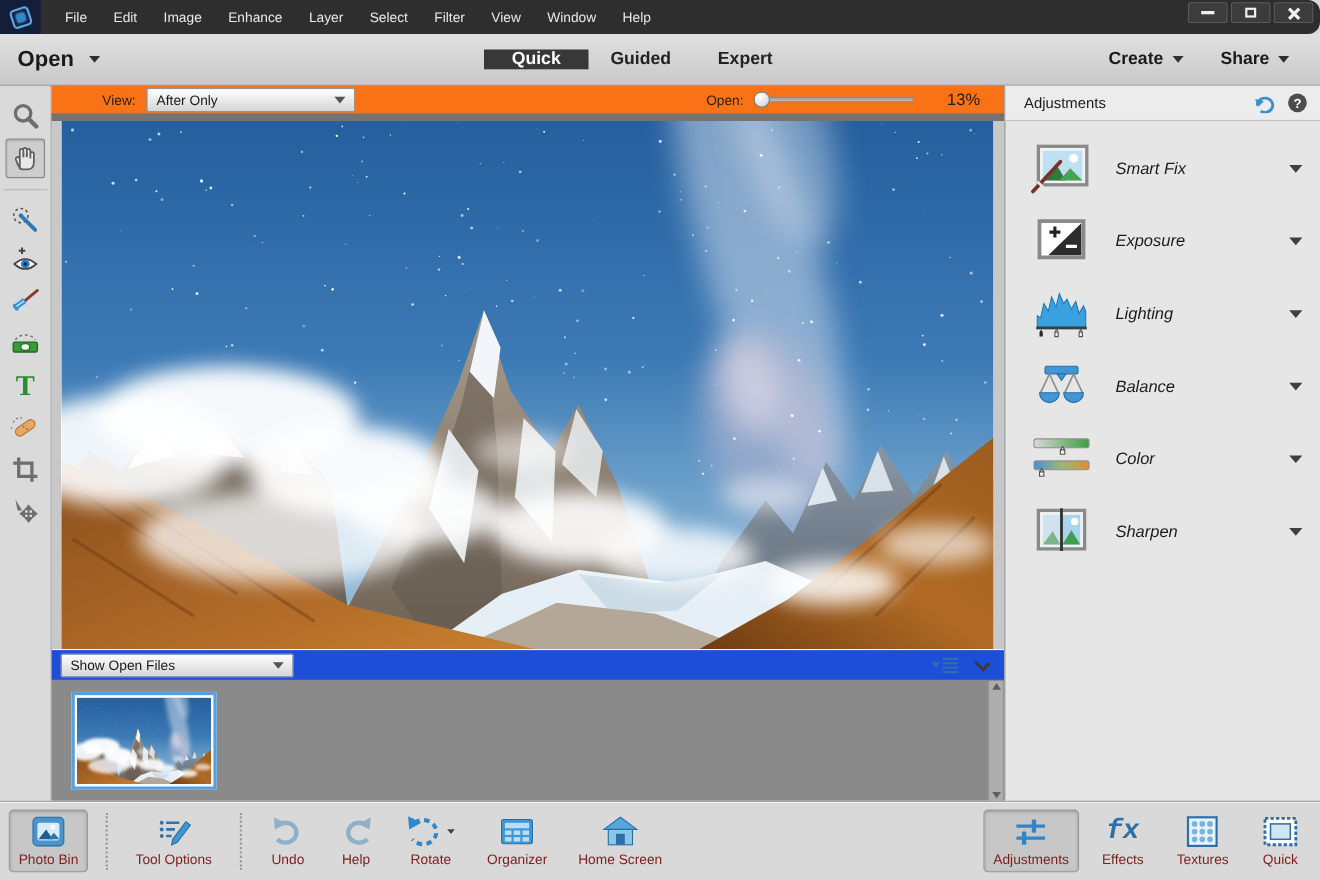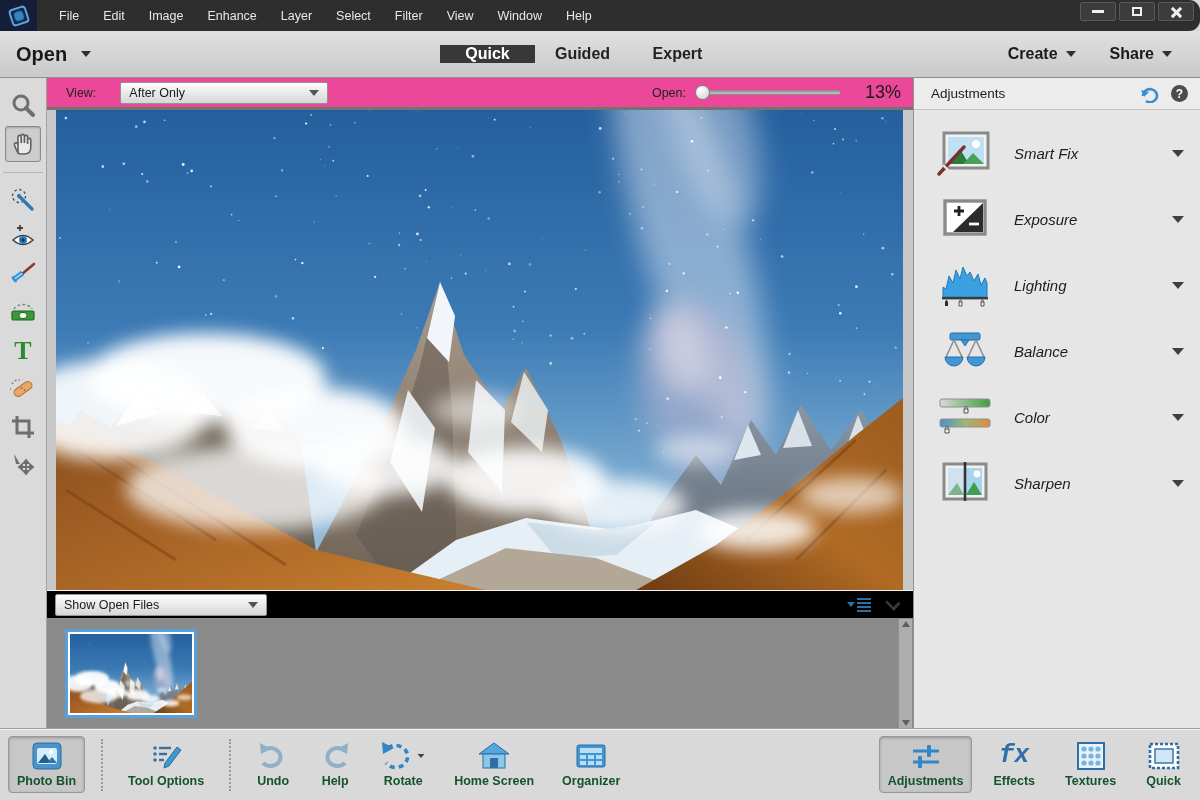--- a/index.html
+++ b/index.html
@@ -43,41 +43,41 @@
   
   .toolbar { position:absolute; left:0; top:78px; width:47px; height:650px; background:#dadada;
              border-right:1px solid #a2a2a2; display:flex; flex-direction:column; align-items:center; padding-top:10px; }
   .tool { width:36px; height:36px; display:flex; align-items:center; justify-content:center; border-radius:3px;
           border:1px solid transparent; margin-bottom:2px; }
   .tool.active { background:#cdcdcd; border:1px solid #8a8a8a; box-shadow:inset 0 1px 2px rgba(0,0,0,.2); }
   .tool-sep { width:40px; height:1px; background:#b5b5b5; margin:8px 0; }
 
   
   .main-col { position:absolute; left:47px; top:78px; width:866px; height:650px; }
-  .viewbar { position:absolute; left:0; top:0; width:866px; height:32px; background:#ec4899;
-             border-bottom:3px solid #737373; display:flex; align-items:center; }
+  .viewbar { position:absolute; left:0; top:0; width:866px; height:32px; background:#f97316;
+             border-bottom:7px solid #737373; display:flex; align-items:center;padding-left:27px; }
   .viewbar .lbl { font-size:12.5px; color:#222; }
   .view-lbl { margin-left:19px; }
   .dropdown { height:22px; background:linear-gradient(#fdfdfd,#d6d6d6); border:1px solid #949494; border-radius:2px;
               display:flex; align-items:center; font-size:12.5px; color:#1a1a1a; padding:0 8px; position:relative; }
   .dropdown .caret { position:absolute; right:8px; border-top-color:#555; }
-  .view-dd { width:208px; margin-left:24px; }
+  .view-dd { width:190px; margin-left:10px; }
   .zoom-lbl { margin-left:auto; }
   .zoom-slider { width:145px; height:5px; background:linear-gradient(#9a9a9a,#c2c2c2); border-radius:3px;
                  border:1px solid #8c8c8c; margin-left:10px; position:relative; }
   .zoom-handle { position:absolute; left:-2px; top:-6px; width:15px; height:15px; border-radius:50%;
                  background:radial-gradient(circle at 35% 30%, #ffffff, #cfcfcf); border:1px solid #7e7e7e; }
-  .zoom-val { width:60px; text-align:right; margin-right:12px; font-size:18px; color:#1a1a1a; }
+  .zoom-val { width:60px; text-align:right; margin-right:22px; font-size:15px; color:#1a1a1a; }
 
   .canvas { position:absolute; left:0; top:32px; width:866px; height:480px; background:#c8c8c8; }
   .photo { position:absolute; left:9px; top:0; width:847px; height:480px; }
   .photo svg { display:block; }
 
   
-  .binheader { position:absolute; left:0; top:512px; width:866px; height:29px; background:#000000;
+  .binheader { position:absolute; left:0; top:512px; width:866px; height:29px; background:#1d4ed8;
                border-top:1px solid #f6f6f6; border-bottom:1px solid #8f8f8f; display:flex; align-items:center; }
   .bin-dd { width:212px; margin-left:8px; }
   .bin-icons { margin-left:auto; display:flex; align-items:center; gap:16px; padding-right:14px; }
   .panelmenu-icon { display:flex; align-items:center; gap:2px; }
   .panelmenu-icon .tri { width:0;height:0;border-left:4px solid transparent;border-right:4px solid transparent;border-top:5px solid #2f6fa8; }
   .panelmenu-lines { display:flex; flex-direction:column; gap:2px; }
   .panelmenu-lines i { display:block; width:14px; height:2px; background:#2f6fa8; }
   .chev { width:12px; height:12px; border-right:3px solid #3a3a3a; border-bottom:3px solid #3a3a3a;
           transform:rotate(45deg) scale(1,.8); margin-top:-4px; }
 
@@ -105,21 +105,21 @@
   .adj-label { font-size:15px; color:#1c1c1c; margin-left:20px; }
   .adj-chev { margin-left:auto; margin-right:16px; width:0; height:0;
               border-left:6px solid transparent; border-right:6px solid transparent; border-top:7px solid #3f3f3f; }
 
   
   .taskbar { position:absolute; left:0; top:728px; width:1200px; height:72px; background:#d9d9d9;
              border-top:1px solid #9f9f9f; box-shadow:inset 0 1px 0 #f2f2f2; display:flex; align-items:center; }
   .tb-item { display:flex; flex-direction:column; align-items:center; justify-content:center; gap:3px;
              padding:4px 8px; border-radius:4px; border:1px solid transparent; }
   .tb-item.active { background:#c7c7c7; border:1px solid #989898; box-shadow:inset 0 1px 3px rgba(0,0,0,.25); }
-  .tb-label { font-size:12.5px; color:#14532d; white-space:nowrap;font-weight:bold; }
+  .tb-label { font-size:12.5px; color:#7f1d1d; white-space:nowrap; }
   .tb-sep { width:1px; height:52px; border-left:2px dotted #9a9a9a; margin:0 6px; }
   .tb-left { display:flex; align-items:center; gap:10px; padding-left:8px; }
   .tb-right { margin-left:auto; display:flex; align-items:center; gap:12px; padding-right:10px; }
   .fx-glyph { font-size:25px; font-style:italic; font-weight:bold; color:#2f6fa8; font-family:Liberation Mono, monospace;
               line-height:30px; }
   .rotate-wrap { display:flex; align-items:flex-start; gap:2px; }
   .rotate-wrap .caret { border-top-color:#444; transform:scale(.7); margin-top:12px; }
 
   .type-glyph { font-size:26px; line-height:26px; font-weight:bold; color:#2e8b2e; font-family:"Liberation Serif", serif; }
 </style>
@@ -721,40 +721,40 @@
           <svg width="34" height="30" viewBox="0 0 34 30">
               <path d="M8,7 a12,11 0 1 1 -2,15" fill="none" stroke="#2f86c8" stroke-width="3.6" stroke-dasharray="5 4"></path>
               <polygon points="2,1 3,13 14,7" fill="#2f86c8"></polygon>
             </svg>
           <span class="caret"></span>
         </div>
         <span class="tb-label">Rotate</span>
       </div>
       <div class="tb-item">
         <svg width="34" height="30" viewBox="0 0 34 30">
-            <polygon points="17,2 32,13 2,13" fill="#53a7dc" stroke="#2a6da0"></polygon>
-            <rect x="6" y="13" width="22" height="14" fill="#8cc6e8" stroke="#2a6da0"></rect>
-            <rect x="13" y="17" width="8" height="10" fill="#2f6fa8"></rect>
-          </svg>
-        <span class="tb-label">Home Screen</span>
-      </div>
-      <div class="tb-item">
-        <svg width="34" height="30" viewBox="0 0 34 30">
             <rect x="3" y="4" width="28" height="22" rx="2" fill="#3f97d6" stroke="#2a6da0"></rect>
             <rect x="6" y="7" width="22" height="5" fill="#bcdcf2"></rect>
             <g fill="#bcdcf2">
               <rect x="6" y="14" width="6" height="4"></rect>
               <rect x="14" y="14" width="6" height="4"></rect>
               <rect x="22" y="14" width="6" height="4"></rect>
               <rect x="6" y="20" width="6" height="4"></rect>
               <rect x="14" y="20" width="6" height="4"></rect>
               <rect x="22" y="20" width="6" height="4"></rect>
             </g>
           </svg>
         <span class="tb-label">Organizer</span>
+      </div>
+      <div class="tb-item">
+        <svg width="34" height="30" viewBox="0 0 34 30">
+            <polygon points="17,2 32,13 2,13" fill="#53a7dc" stroke="#2a6da0"></polygon>
+            <rect x="6" y="13" width="22" height="14" fill="#8cc6e8" stroke="#2a6da0"></rect>
+            <rect x="13" y="17" width="8" height="10" fill="#2f6fa8"></rect>
+          </svg>
+        <span class="tb-label">Home Screen</span>
       </div>
     </div>
     <div class="tb-right">
       <div class="tb-item active">
         <svg width="34" height="30" viewBox="0 0 34 30">
             <line x1="4" y1="10" x2="30" y2="10" stroke="#2f86c8" stroke-width="3"></line>
             <rect x="18" y="4" width="4" height="12" rx="1" fill="#2f86c8"></rect>
             <line x1="4" y1="21" x2="30" y2="21" stroke="#2f86c8" stroke-width="3"></line>
             <rect x="9" y="15" width="4" height="12" rx="1" fill="#2f86c8"></rect>
           </svg>

